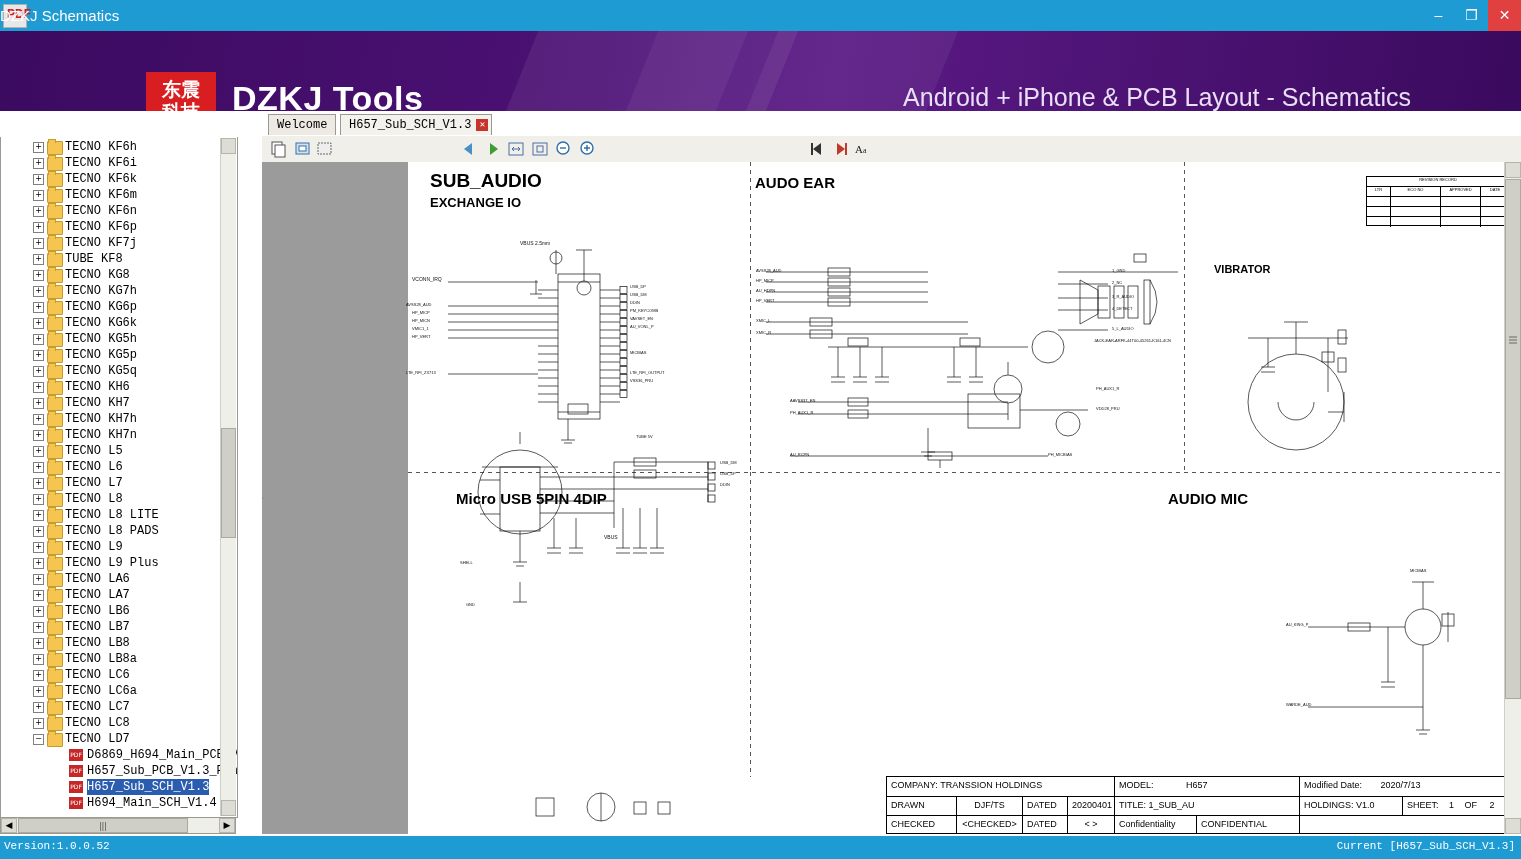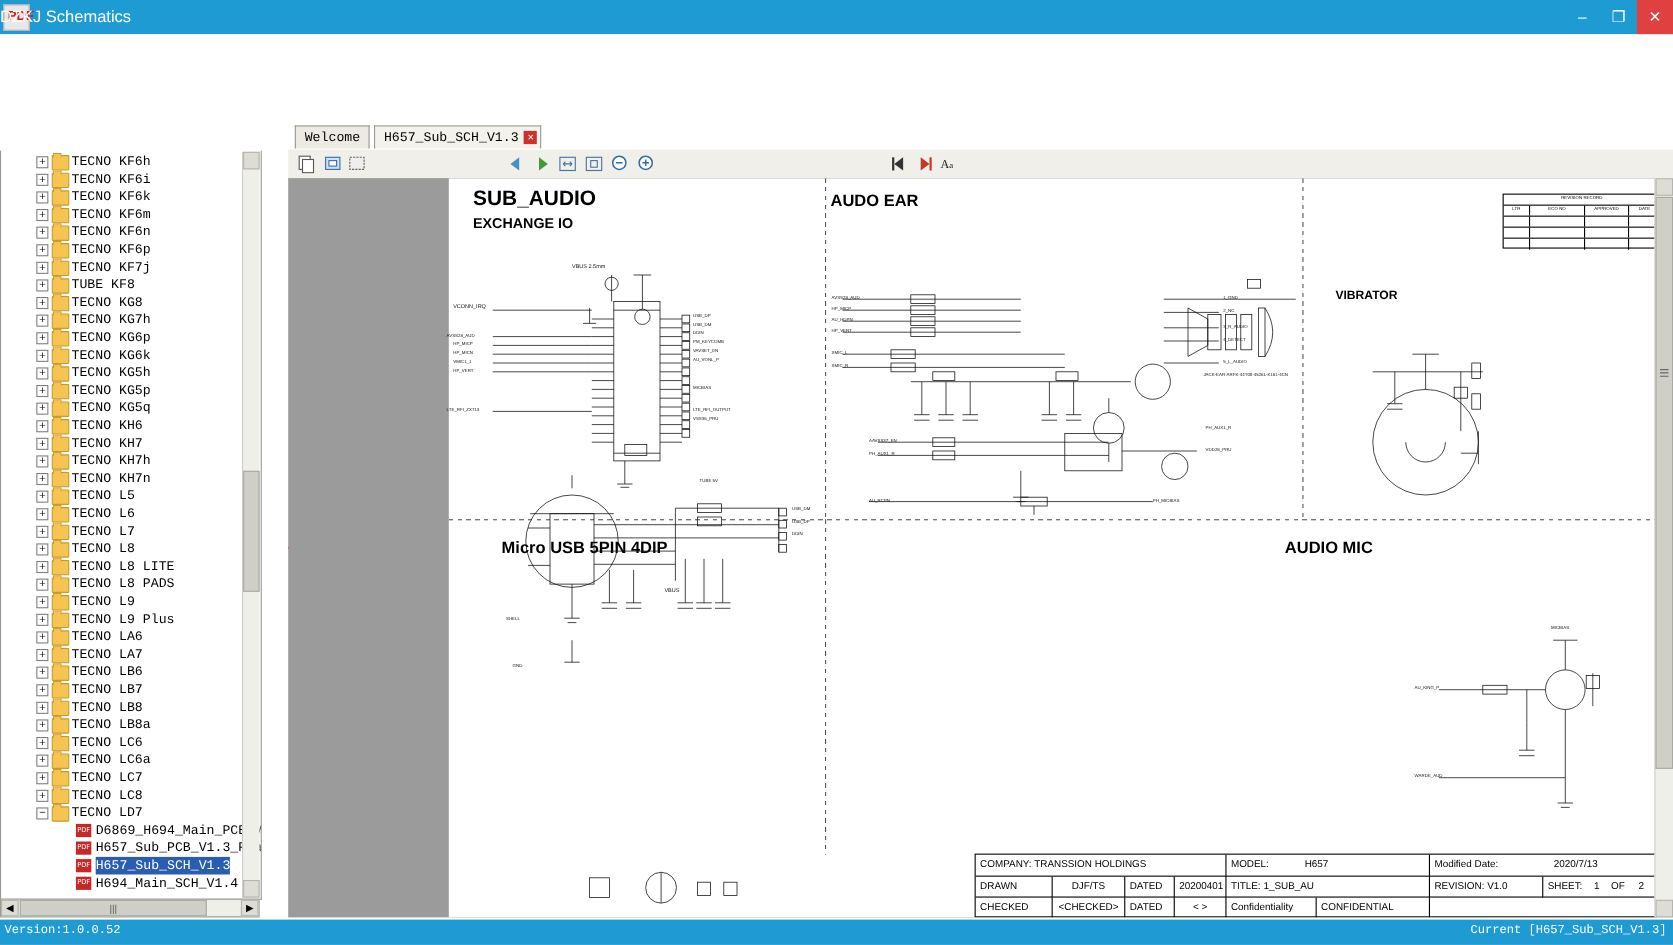--- a/index.html
+++ b/index.html
@@ -120,20 +120,31 @@
   <div class="titlebar">
     <div class="appicon">
         <i>PDF</i>
       </div>
     <div class="title">DZKJ Schematics</div>
     <div class="winbtn min">–</div>
     <div class="winbtn max">❐</div>
     <div class="winbtn close">✕</div>
   </div>
 
+  <div class="banner">
+    <div class="diag"></div>
+    <div class="diag2"></div>
+    <div class="diag3"></div>
+    <div class="logo">
+      <div>东震</div>
+      <div>科技</div>
+    </div>
+    <div class="brand">DZKJ Tools</div>
+    <div class="banner-sub">Android + iPhone &amp; PCB Layout - Schematics</div>
+  </div>
 
 
   <div class="doctab" id="tab-welcome">
     <span>Welcome</span>
   </div>
   <div class="doctab" id="tab-doc">
     <span>H657_Sub_SCH_V1.3</span>
     <span class="x">✕</span>
   </div>
 
@@ -761,32 +772,32 @@
         </div>
 
         <div class="tblock">
           <div class="c" style="left:0;top:0;width:228px;height:20px;">COMPANY: TRANSSION HOLDINGS</div>
           <div class="c" style="left:228px;top:0;width:185px;height:20px;">
             <span>MODEL:</span>
             <span style="margin-left:30px">H657</span>
           </div>
           <div class="c" style="left:413px;top:0;width:206px;height:20px;border-right:none;">
             <span>Modified Date:</span>
-            <span style="margin-left:48px">2020/7/13</span>
+            <span style="margin-left:16px">2020/7/13</span>
           </div>
 
           <div class="c" style="left:0;top:20px;width:70px;height:19px;">DRAWN</div>
           <div class="c" style="left:70px;top:20px;width:66px;height:19px;text-align:center;">DJF/TS</div>
           <div class="c" style="left:136px;top:20px;width:45px;height:19px;">DATED</div>
           <div class="c" style="left:181px;top:20px;width:47px;height:19px;">20200401</div>
           <div class="c" style="left:228px;top:20px;width:185px;height:19px;">
             <span>TITLE:</span>
             <span style="">1_SUB_AU</span>
           </div>
-          <div class="c" style="left:413px;top:20px;width:103px;height:19px;">REVISION: V1.0</div>
+          <div class="c" style="left:413px;top:20px;width:103px;height:19px;">HOLDINGS: V1.0</div>
           <div class="c" style="left:516px;top:20px;width:103px;height:19px;border-right:none;">
             <span>SHEET:</span>
             <span style="margin-left:8px">1</span>
             <span style="margin-left:8px">OF</span>
             <span style="margin-left:10px">2</span>
           </div>
 
           <div class="c" style="left:0;top:39px;width:70px;height:18px;border-bottom:none;">CHECKED</div>
           <div class="c" style="left:70px;top:39px;width:66px;height:18px;border-bottom:none;text-align:center;">&lt;CHECKED&gt;</div>
           <div class="c" style="left:136px;top:39px;width:45px;height:18px;border-bottom:none;">DATED</div>

